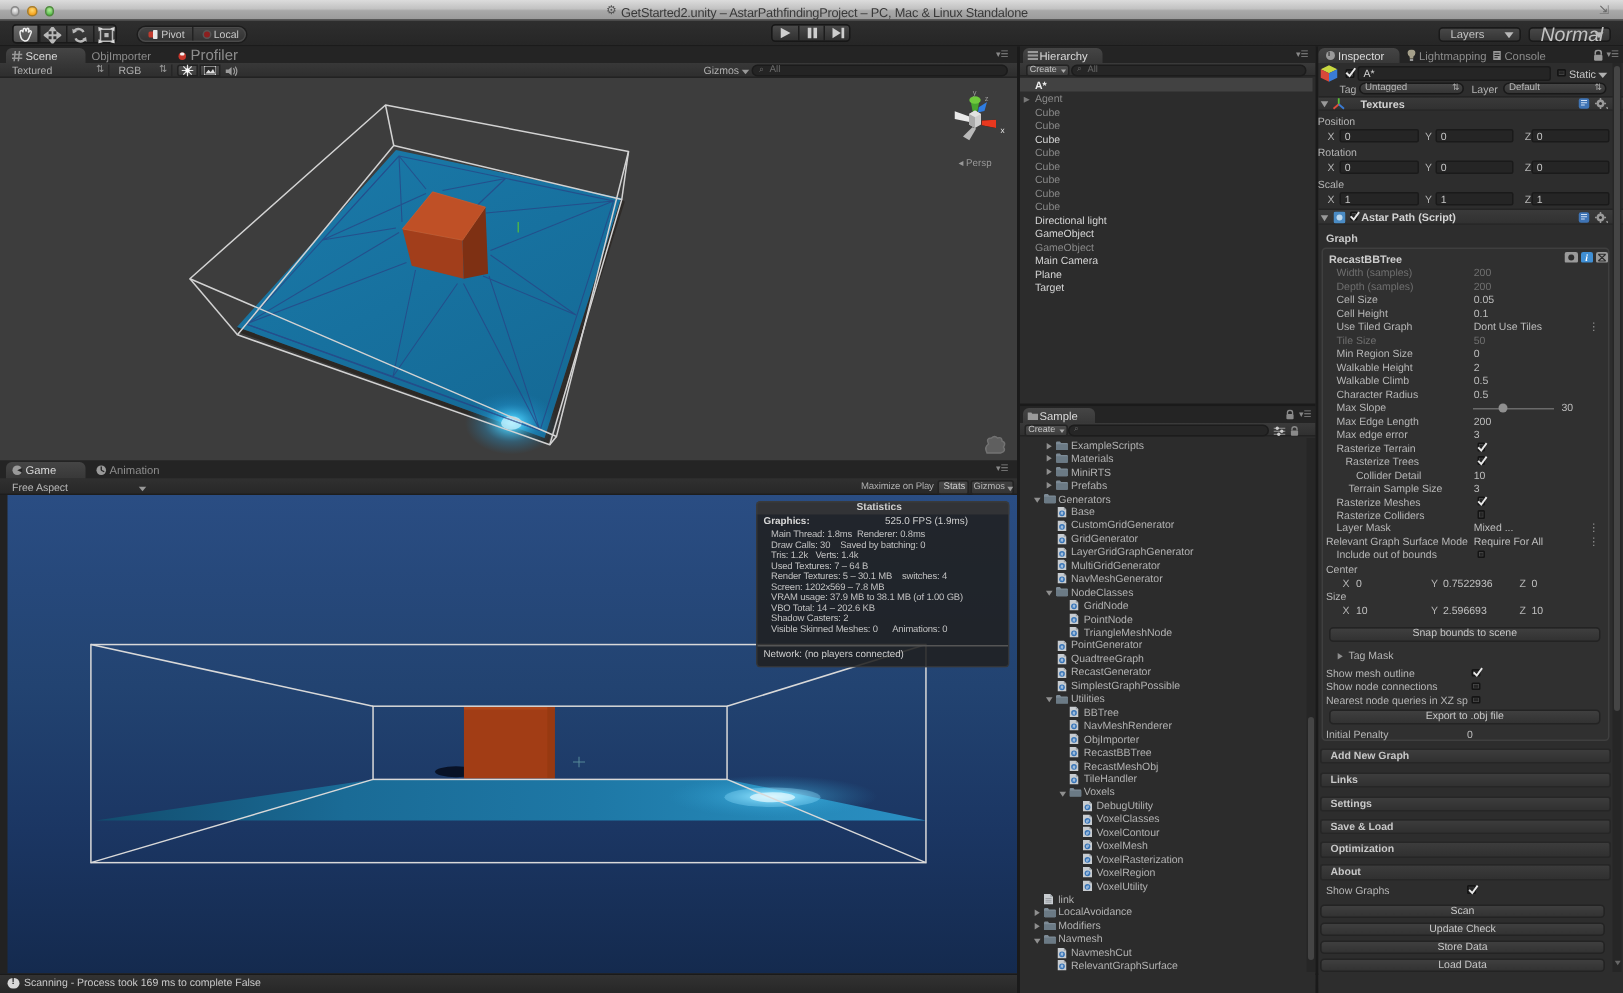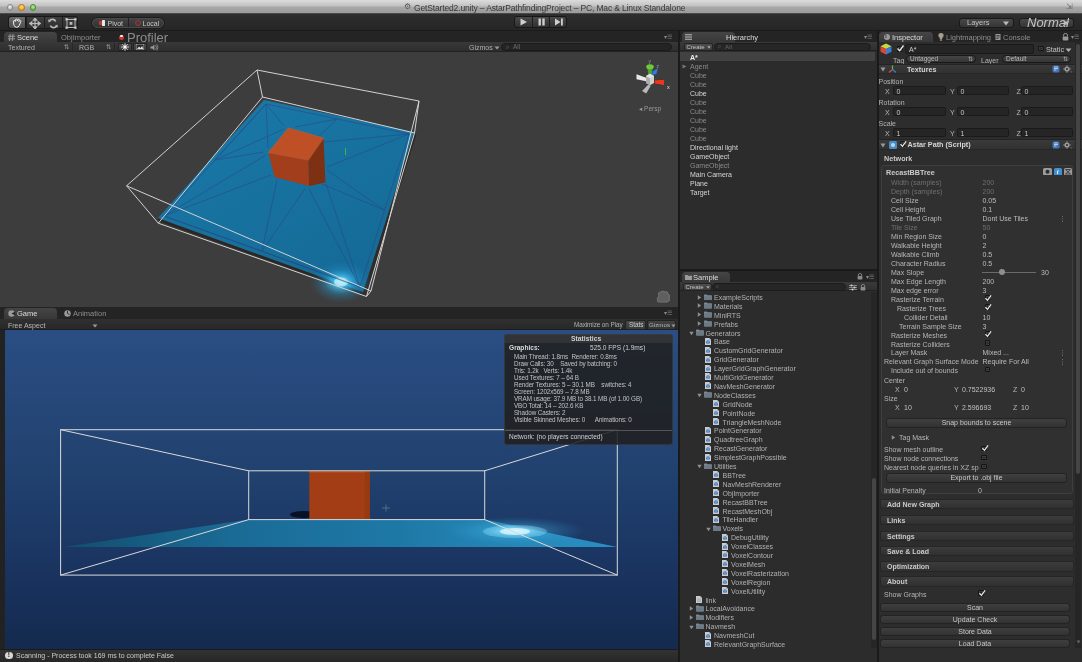--- a/index.html
+++ b/index.html
@@ -89,21 +89,21 @@
         <line x1="2.2" y1="0" x2="1.4" y2="7"></line>
         <line x1="5" y1="0" x2="4.2" y2="7"></line>
         <line x1="0" y1="2.3" x2="7" y2="2.3"></line>
         <line x1="0" y1="4.8" x2="7" y2="4.8"></line>
       </g>
     </svg>
 <div style="position:absolute;left:17px;top:33px;font-size:7.5px;line-height:9.5px;color:#dcdcdc;font-weight:normal;letter-spacing:0px;white-space:nowrap;">Scene</div>
 <div style="position:absolute;left:61px;top:33px;font-size:7.5px;line-height:9.5px;color:#8d8d8d;font-weight:normal;letter-spacing:0px;white-space:nowrap;">ObjImporter</div>
 <div style="position:absolute;left:119px;top:34.5px;width:5px;height:5px;border-radius:50%;background:#c8372c"></div>
 <div style="position:absolute;left:120px;top:34.5px;width:2.5px;height:2.5px;border-radius:50%;background:#f5f5f5"></div>
-<div style="position:absolute;left:127px;top:33px;font-size:13px;line-height:9.5px;color:#8d8d8d;font-weight:normal;letter-spacing:0px;white-space:nowrap;">Profiler</div>
+<div style="position:absolute;left:127px;top:33px;font-size:10px;line-height:9.5px;color:#8d8d8d;font-weight:normal;letter-spacing:0px;white-space:nowrap;">Profiler</div>
 <div style="position:absolute;left:664px;top:32.5px;font-size:6px;line-height:8px;color:#888;font-weight:normal;letter-spacing:0px;white-space:nowrap;">▾☰</div>
 <div style="position:absolute;left:0;top:42px;width:678px;height:10px;background:linear-gradient(#383838,#2e2e2e);border-bottom:1px solid #222"></div>
 <div style="position:absolute;left:8px;top:43px;font-size:7px;line-height:9px;color:#b0b0b0;font-weight:normal;letter-spacing:0px;white-space:nowrap;">Textured</div>
 <div style="position:absolute;left:64px;top:42.5px;font-size:6.5px;line-height:8.5px;color:#999;font-weight:normal;letter-spacing:0px;white-space:nowrap;">⇅</div>
 <div style="position:absolute;left:72px;top:43px;width:1px;height:8px;background:#262626"></div>
 <div style="position:absolute;left:79px;top:43px;font-size:7px;line-height:9px;color:#b0b0b0;font-weight:normal;letter-spacing:0px;white-space:nowrap;">RGB</div>
 <div style="position:absolute;left:106px;top:42.5px;font-size:6.5px;line-height:8.5px;color:#999;font-weight:normal;letter-spacing:0px;white-space:nowrap;">⇅</div>
 <div style="position:absolute;left:114px;top:43px;width:1px;height:8px;background:#262626"></div>
 <div style="position:absolute;left:118px;top:42.8px;width:14px;height:8.5px;background:linear-gradient(#4c4c4c,#3c3c3c);border:1px solid #222;border-radius:2px 0 0 2px"></div>
 <svg class="abs" style="left:121px;top:43.2px" width="8" height="8" viewBox="0 0 8 8">
@@ -304,21 +304,21 @@
 <div style="position:absolute;left:680px;top:31px;width:197px;height:631px;background:#2c2c2c"></div>
 <div style="position:absolute;left:680px;top:31px;width:197px;height:11px;background:#242424"></div>
 <div class="tab" style="position:absolute;left:682px;top:31.5px;width:53px;height:10.5px"></div>
 <svg class="abs" style="left:684.5px;top:34px" width="7" height="6" viewBox="0 0 7 6">
       <g fill="#9a9a9a">
         <rect x="0" y="0" width="7" height="1.4"></rect>
         <rect x="0" y="2.3" width="7" height="1.4"></rect>
         <rect x="0" y="4.6" width="7" height="1.4"></rect>
       </g>
     </svg>
-<div style="position:absolute;left:726px;top:33px;font-size:7.5px;line-height:9.5px;color:#dcdcdc;font-weight:normal;letter-spacing:0px;white-space:nowrap;">Hierarchy</div>
+<div style="position:absolute;left:693px;top:33px;font-size:7.5px;line-height:9.5px;color:#dcdcdc;font-weight:normal;letter-spacing:0px;white-space:nowrap;">Hierarchy</div>
 <div style="position:absolute;left:864px;top:32.5px;font-size:6px;line-height:8px;color:#888;font-weight:normal;letter-spacing:0px;white-space:nowrap;">▾☰</div>
 <div style="position:absolute;left:680px;top:42px;width:197px;height:9px;background:linear-gradient(#3a3a3a,#303030);border-bottom:1px solid #222"></div>
 <div style="position:absolute;left:684px;top:42.8px;width:29px;height:7.8px;background:linear-gradient(#4e4e4e,#3c3c3c);border:1px solid #232323;border-radius:2px"></div>
 <div style="position:absolute;left:686.5px;top:43.2px;font-size:6px;line-height:8px;color:#c5c5c5;font-weight:normal;letter-spacing:0px;white-space:nowrap;">Create</div>
 <svg class="abs" style="left:707px;top:46px" width="4" height="3" viewBox="0 0 4 3">
       <path d="M0.3 0.3 L3.7 0.3 L2 2.7 Z" fill="#aaa"></path>
     </svg>
 <div style="position:absolute;left:714px;top:43px;width:157px;height:7.5px;background:#262626;border:1px solid #1c1c1c;border-radius:5px"></div>
 <div style="position:absolute;left:718px;top:43px;font-size:5.8px;line-height:7.8px;color:#6b6b6b;font-weight:normal;letter-spacing:0px;white-space:nowrap;">⌕</div>
 <div style="position:absolute;left:725px;top:43.1px;font-size:6.2px;line-height:8.2px;color:#686868;font-weight:normal;letter-spacing:0px;white-space:nowrap;">All</div>
@@ -800,21 +800,21 @@
       <circle cx="4" cy="4" r="2.6" fill="#9a9a9a"></circle>
       <circle cx="4" cy="4" r="1" fill="#2d2d2d"></circle>
       <g stroke="#9a9a9a" stroke-width="1">
         <line x1="4" y1="0.3" x2="4" y2="1.6"></line>
         <line x1="4" y1="6.4" x2="4" y2="7.7"></line>
         <line x1="0.3" y1="4" x2="1.6" y2="4"></line>
         <line x1="6.4" y1="4" x2="7.7" y2="4"></line>
       </g>
       <path d="M8 6.5 L9 7.5" stroke="#9a9a9a"></path>
     </svg>
-<div style="position:absolute;left:884px;top:153.8px;font-size:7.2px;line-height:9.2px;color:#c9c9c9;font-weight:bold;letter-spacing:0px;white-space:nowrap;">Network</div>
+<div style="position:absolute;left:884px;top:153.8px;font-size:7.2px;line-height:9.2px;color:#c9c9c9;font-weight:bold;letter-spacing:0px;white-space:nowrap;">Graph</div>
 <div style="position:absolute;left:881px;top:164.5px;width:192px;height:329px;background:#303030;border:1px solid #3f3f3f;border-radius:3px"></div>
 <div style="position:absolute;left:886px;top:168px;font-size:7.2px;line-height:9.2px;color:#cccccc;font-weight:bold;letter-spacing:0px;white-space:nowrap;">RecastBBTree</div>
 <svg class="abs" style="left:1043px;top:167.5px" width="9" height="7.5" viewBox="0 0 9 7.5">
       <rect x="0" y="0" width="9" height="7.5" rx="1.5" fill="#9a9a9a"></rect>
       <circle cx="4.5" cy="3.7" r="2" fill="#2d2d2d"></circle>
     </svg>
 <svg class="abs" style="left:1054px;top:167.5px" width="8" height="7.5" viewBox="0 0 8 7.5">
       <rect x="0" y="0" width="8" height="7.5" rx="1.5" fill="#3f8fd5"></rect>
       <text x="2.8" y="6" font-size="6.5" font-style="italic" font-weight="bold" fill="#fff" font-family="Liberation Serif">i</text>
     </svg>

